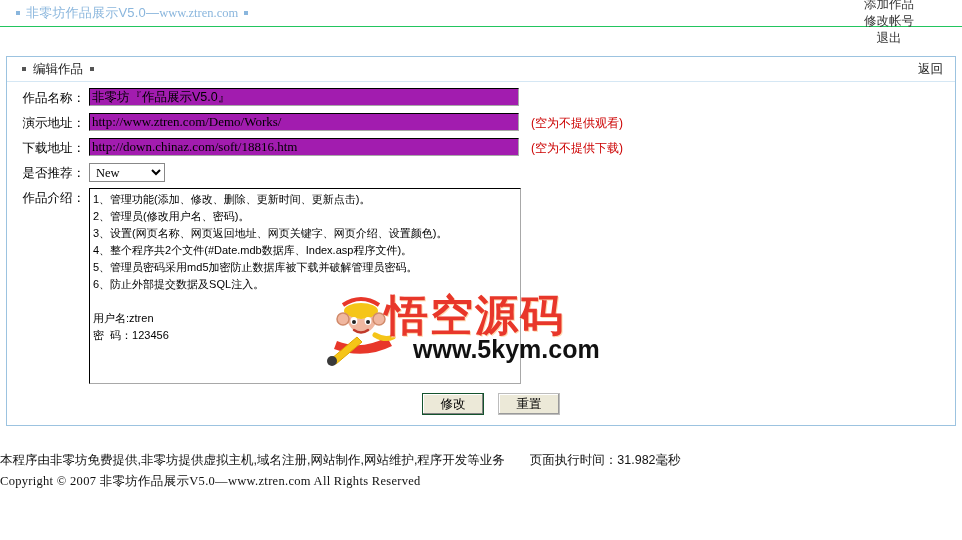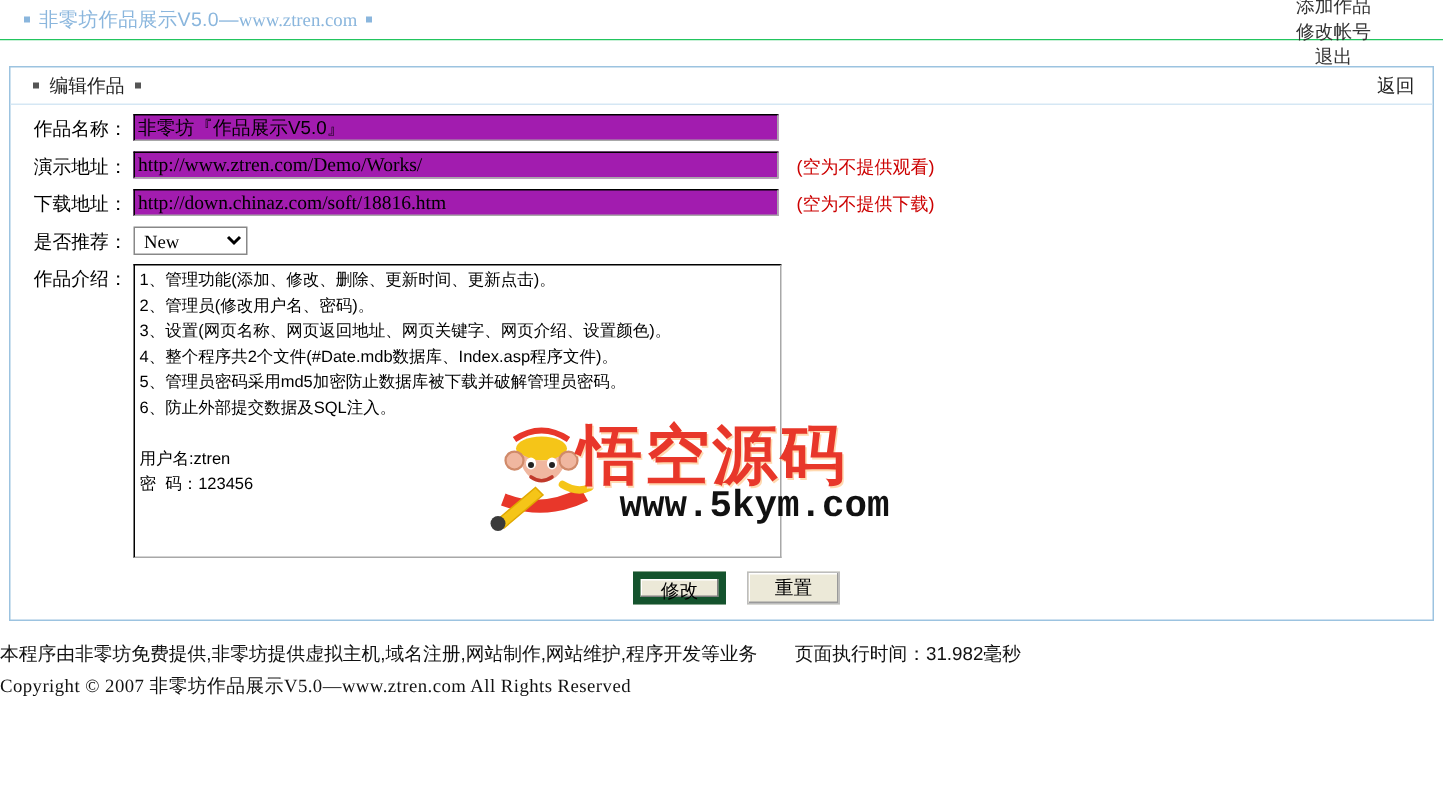--- a/index.html
+++ b/index.html
@@ -66,21 +66,21 @@
     color: #333333;
     text-decoration: none;
     margin-left: 14px;
   }
 
   
   .gap { height: 17px; background: #ffffff; }
 
   
   .panel {
-    margin: 0 6px;
+    margin: 12px 6px;
     border: 1px solid #9cc3e0;
     border-top: 1px solid #9cc3e0;
     background: #ffffff;
     box-sizing: border-box;
     height: 370px;
     position: relative;
   }
   .panel-head {
     height: 25px;
     border-bottom: 1px solid #d5e7f4;
@@ -191,21 +191,21 @@
     gap: 14px;
     margin-top: 9px;
     padding-left: 20px;
   }
   button.btn {
     min-width: 62px;
     height: 22px;
     font-size: 12.5px;
     font-family: "Liberation Sans", "DejaVu Sans", sans-serif;
     background: #ece9d8;
-    border: 5px solid #14532d;
+    border: 1px solid #14532d;
     box-shadow: inset -1px -1px 0 #808080, inset 1px 1px 0 #ffffff;
     cursor: pointer;
     padding: 0 10px;
     color: #000;
   }
   button.btn.flat {
     border: 1px solid #bdbdbd;
     box-shadow: inset -1px -1px 0 #9a9a9a, inset 1px 1px 0 #ffffff;
     background: #ece9d8;
   }
@@ -247,21 +247,21 @@
     text-shadow: 1px 1px 0 #ffd9b0;
     white-space: nowrap;
   }
   .wm-url {
     position: absolute;
     left: 90px;
     top: 50px;
     font-size: 25px;
     font-weight: bold;
     color: #111111;
-    font-family: Liberation Mono, monospace;
+    font-family: Liberation Sans, sans-serif;
     white-space: nowrap;
   }
   .wm-monkey { position: absolute; left: 0; top: 4px; }
 </style>
 </head>
 <body>
 
 <div class="topbar">
   <div class="site-title">
     <span class="sq"></span>

